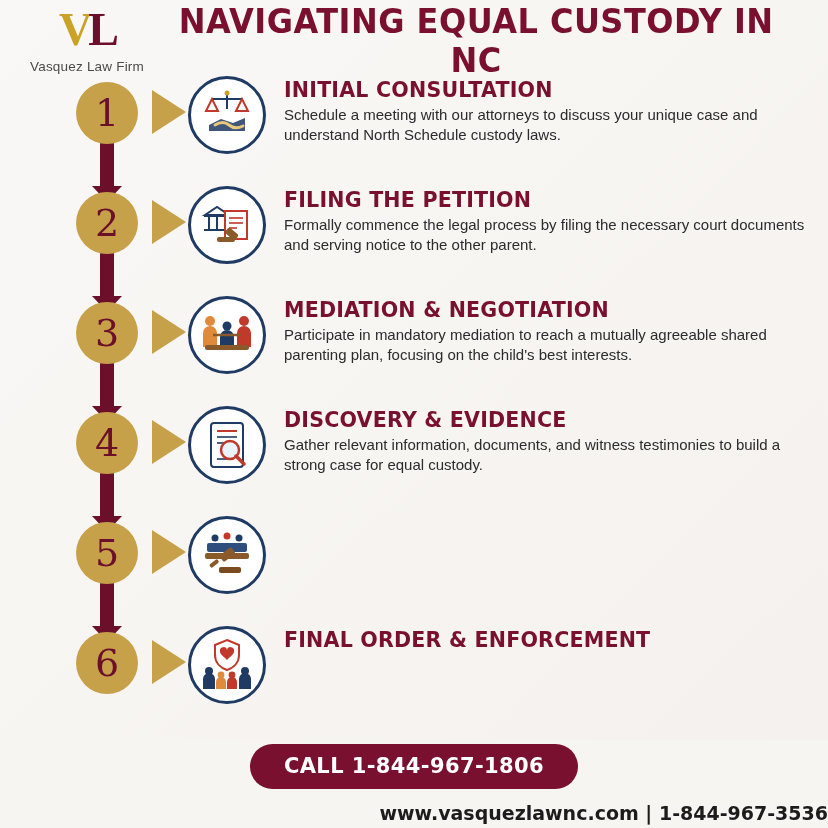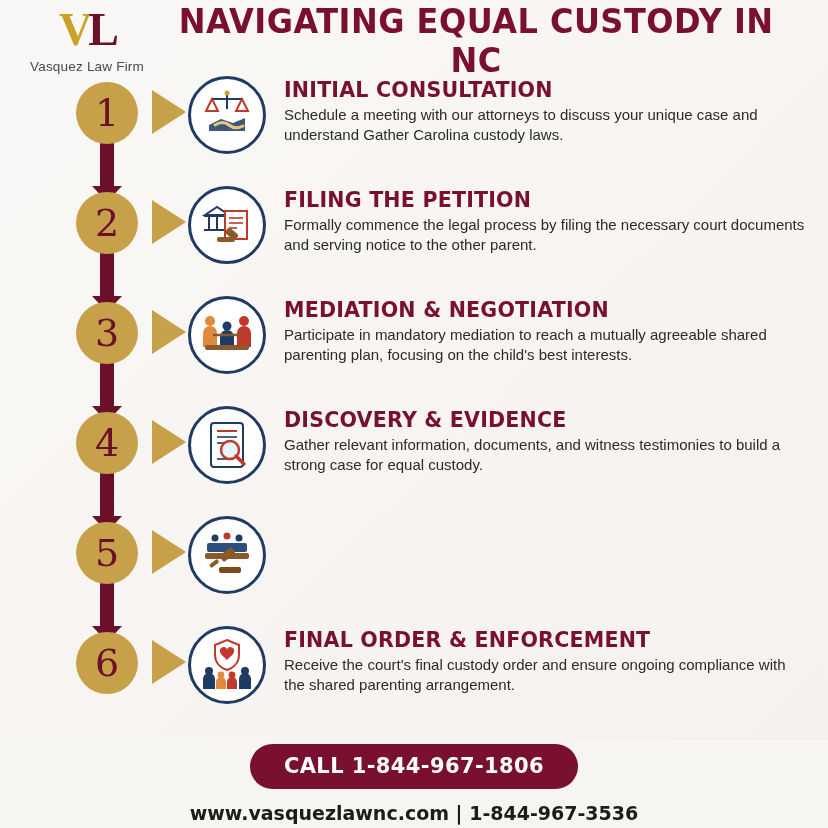--- a/index.html
+++ b/index.html
@@ -185,21 +185,21 @@
     background: #7A1030;
     color: #ffffff;
     font-family: "DejaVu Sans", sans-serif;
     font-weight: bold;
     font-size: 21px;
     padding: 10px 34px 11px 34px;
     border-radius: 26px;
     letter-spacing: 0.4px;
   }
   .footer-line {
-    text-align: center;
+    text-align: right;
     margin-top: 13px;
     font-family: "DejaVu Sans", sans-serif;
     font-weight: bold;
     font-size: 19px;
     color: #1c1c1c;
   }
 </style>
 </head>
 <body>
 
@@ -230,21 +230,21 @@
           <line x1="13" y1="12" x2="43" y2="12" stroke="#1F3A63" stroke-width="2"></line>
           <path d="M13 12 L7 24 L19 24 Z" fill="none" stroke="#C0392B" stroke-width="2"></path>
           <path d="M43 12 L37 24 L49 24 Z" fill="none" stroke="#C0392B" stroke-width="2"></path>
           <circle cx="28" cy="6" r="2.5" fill="#C9A227"></circle>
           <path d="M10 38 L22 32 L34 36 L46 31 L46 44 L10 44 Z" fill="#1F3A63" opacity="0.85"></path>
           <path d="M16 38 Q24 33 30 38 Q36 43 44 39" fill="none" stroke="#E8C87A" stroke-width="3" stroke-linecap="round"></path>
         </svg>
       </div>
       <div class="text-block">
         <div class="step-title">INITIAL CONSULTATION</div>
-        <div class="step-desc">Schedule a meeting with our attorneys to discuss your unique case and understand Gather Carolina custody laws.</div>
+        <div class="step-desc">Schedule a meeting with our attorneys to discuss your unique case and understand North Schedule custody laws.</div>
       </div>
     </div>
 
     <div class="step">
       <div class="num-wrap">
         <div class="arrow-down"></div>
         <div class="arrow-head"></div>
         <div class="num-circle">2</div>
       </div>
       <div class="connector">
@@ -364,21 +364,20 @@
           <circle cx="22" cy="38" r="3.4" fill="#E08A3C"></circle>
           <path d="M17 52 V45 a5 5 0 0 1 10 0 V52 Z" fill="#E08A3C"></path>
           <circle cx="33" cy="38" r="3.4" fill="#C0392B"></circle>
           <path d="M28 52 V45 a5 5 0 0 1 10 0 V52 Z" fill="#C0392B"></path>
           <circle cx="46" cy="34" r="4" fill="#1F3A63"></circle>
           <path d="M40 52 V42 a6 6 0 0 1 12 0 V52 Z" fill="#1F3A63"></path>
         </svg>
       </div>
       <div class="text-block">
         <div class="step-title">FINAL ORDER &amp; ENFORCEMENT</div>
-        <div class="step-desc">Receive the court's final custody order and ensure ongoing compliance with the shared parenting arrangement.</div>
       </div>
     </div>
 
   </div>
 
   <div class="cta-wrap">
     <div class="cta">CALL 1-844-967-1806</div>
   </div>
   <div class="footer-line">www.vasquezlawnc.com | 1-844-967-3536</div>
 

